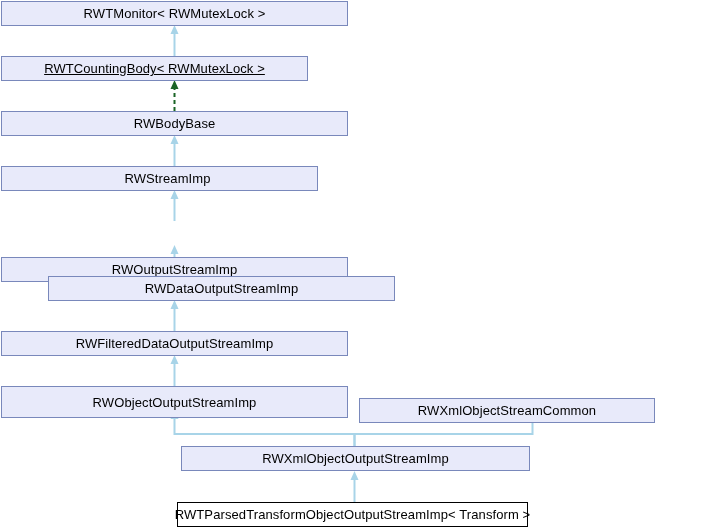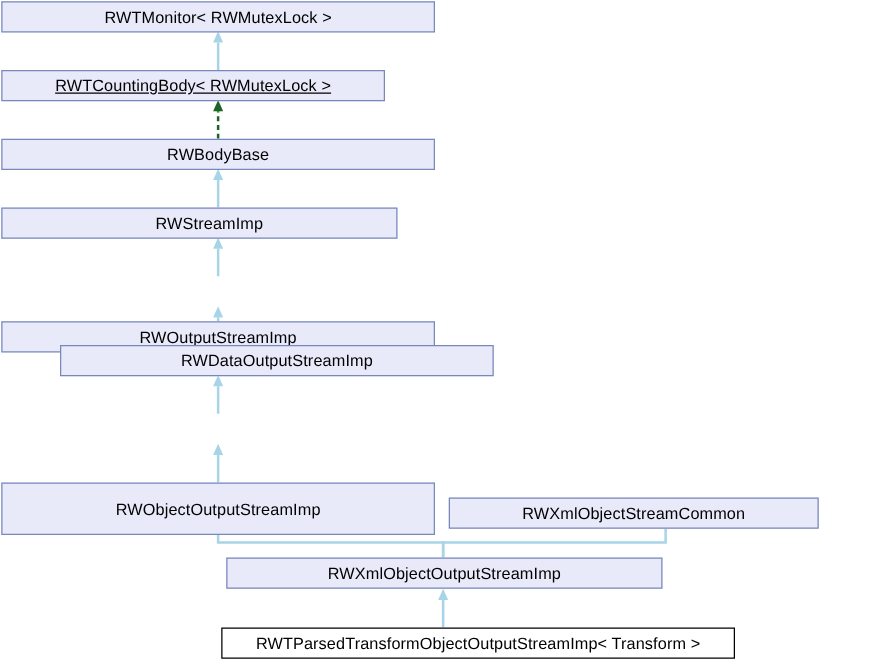--- a/index.html
+++ b/index.html
@@ -118,30 +118,33 @@
   </div>
 
   <div class="node" style="left:1px; top:221px; width:347px; height:25px;margin-top:36px;">
     <span>RWOutputStreamImp</span>
   </div>
 
   <div class="node" style="left:1px; top:276px; width:347px; height:25px;margin-left:47px;">
     <span>RWDataOutputStreamImp</span>
   </div>
 
+  <div class="node" style="left:1px; top:331px; width:347px; height:25px;">
+    <span>RWFilteredDataOutputStreamImp</span>
+  </div>
 
-  <div class="node" style="left:1px; top:386px; width:347px; height:42px;">
+  <div class="node" style="left:1px; top:386px; width:347px; height:32px;">
     <span>RWObjectOutputStreamImp</span>
   </div>
 
   <div class="node" style="left:359px; top:386px; width:296px; height:25px;margin-top:12px;">
     <span>RWXmlObjectStreamCommon</span>
   </div>
 
   <div class="node" style="left:181px; top:446px; width:349px; height:25px;">
     <span>RWXmlObjectOutputStreamImp</span>
   </div>
 
-  <div class="node current" style="left:177px; top:502px; width:411px; height:25px;">
+  <div class="node current" style="left:177px; top:502px; width:351px; height:25px;">
     <span>RWTParsedTransformObjectOutputStreamImp&lt; Transform &gt;</span>
   </div>
 
 </div>
 
 </body></html>

